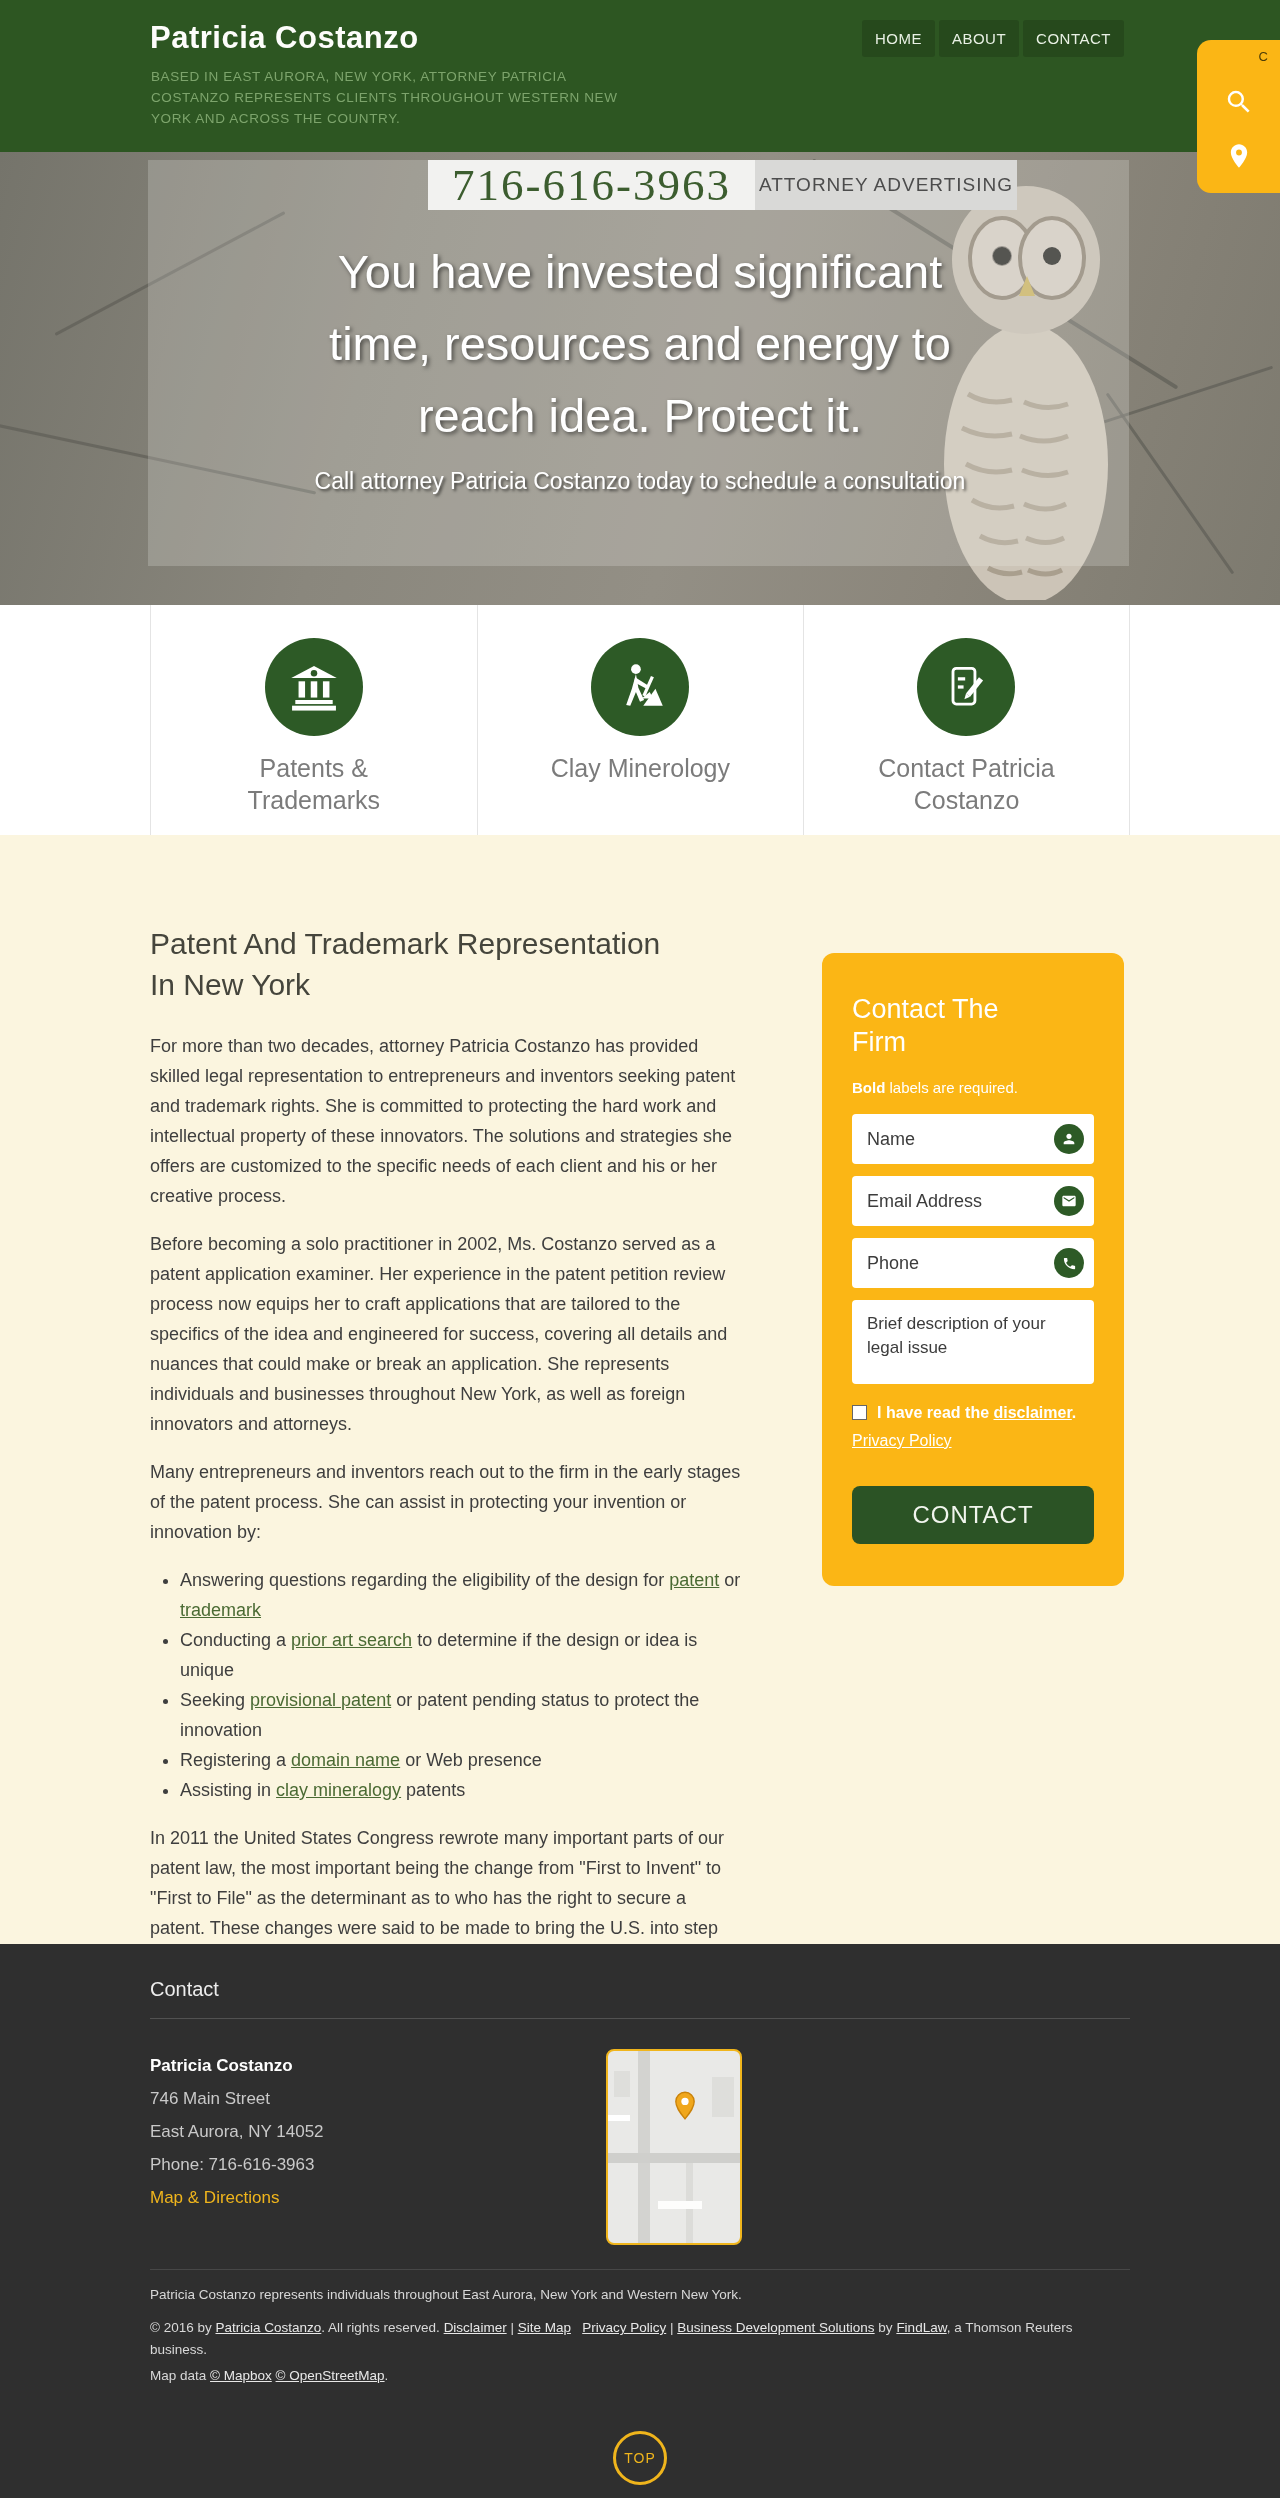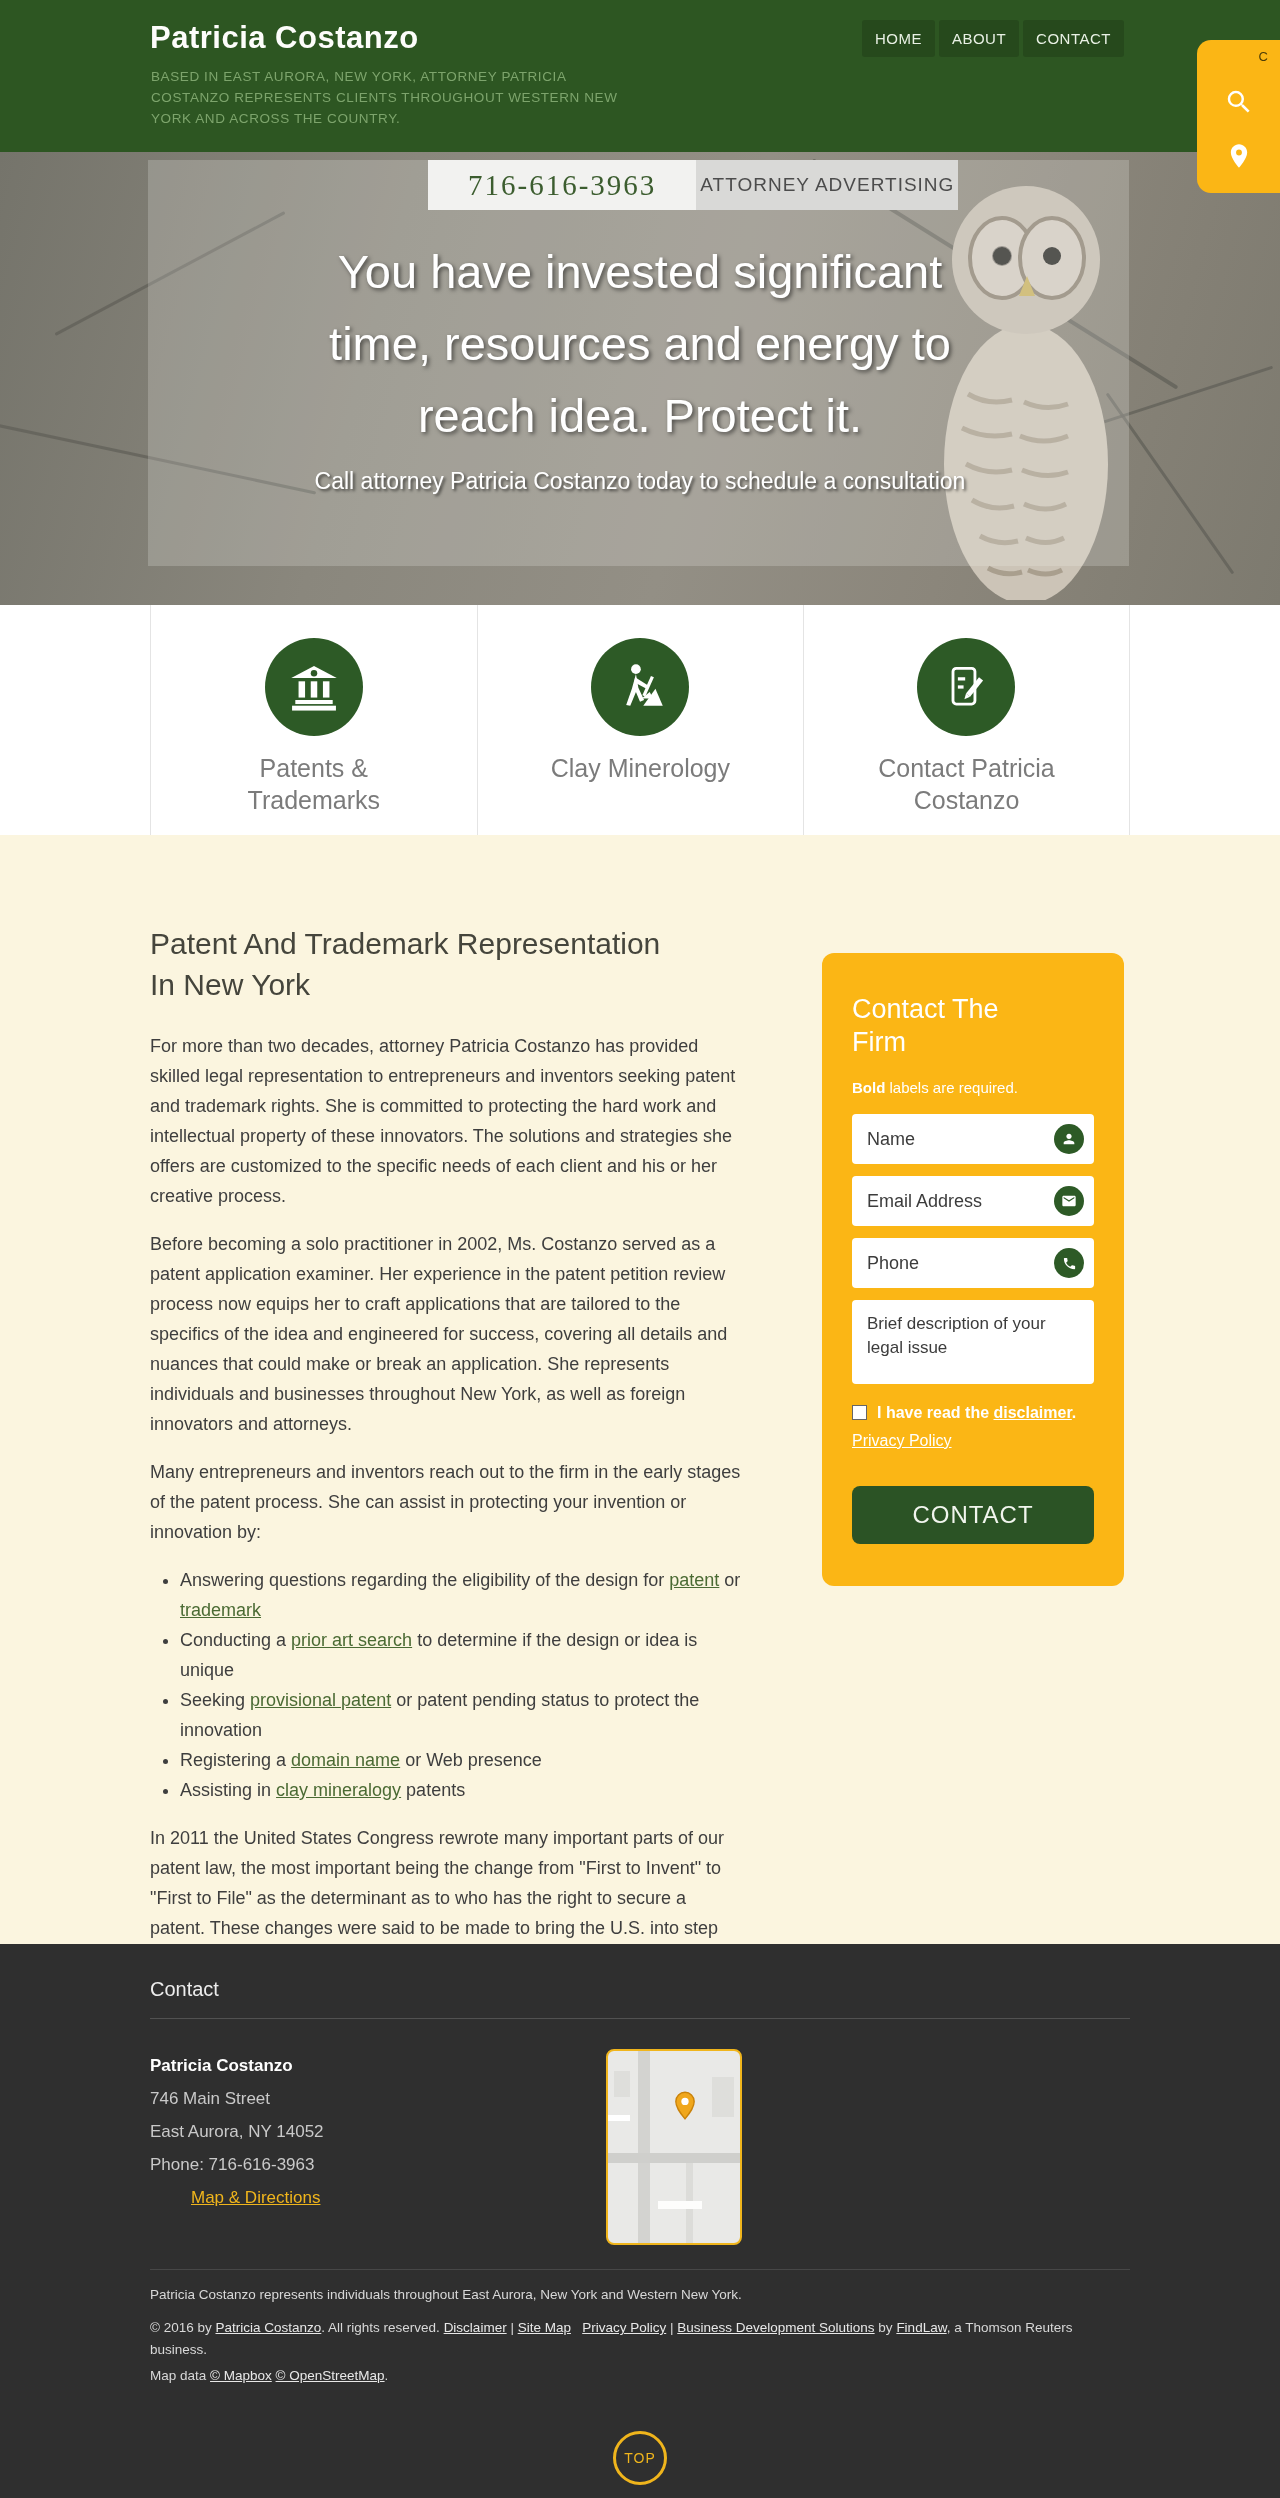--- a/index.html
+++ b/index.html
@@ -27,22 +27,22 @@
     background:linear-gradient(105deg,#75746b 0%,#8a877d 30%,#938f85 55%,#8b867b 75%,#7d7a6f 100%); }
   .branch { position:absolute; background:#63625a; border-radius:3px; opacity:0.8; }
   .b1 { width:430px; height:4px; left:780px; top:120px; transform:rotate(32deg); }
   .b2 { width:300px; height:3px; left:980px; top:260px; transform:rotate(-18deg); }
   .b3 { width:380px; height:3px; left:-60px; top:300px; transform:rotate(12deg); }
   .b4 { width:260px; height:3px; left:40px; top:120px; transform:rotate(-28deg); }
   .b5 { width:220px; height:3px; left:1060px; top:330px; transform:rotate(55deg); }
   .owl { position:absolute; left:928px; top:12px; }
   .hero-overlay { position:absolute; left:148px; top:8px; width:981px; height:406px; background:rgba(240,240,238,0.22); }
   .phone-bar { position:absolute; left:428px; top:8px; height:50px; display:flex; z-index:3; }
-  .phone-left { background:#f2f2f0; display:flex; align-items:center; padding:0 40px;
-    font-family:"Liberation Serif", serif; font-size:29px; color:#3c5d2f; letter-spacing:2px; }
+  .phone-left { background:#f2f2f0; display:flex; align-items:center; padding:0 24px;
+    font-family:"Liberation Serif", serif; font-size:45px; color:#3c5d2f; letter-spacing:2px; }
   .phone-right { background:#d9d9d7; display:flex; align-items:center; padding:0 4px;
     font-size:19px; color:#4c4c4c; letter-spacing:1px; }
   .hero-headline { position:absolute; left:150px; top:84px; width:980px; text-align:center; z-index:2;
     color:#ffffff; font-size:47px; line-height:72px; font-weight:normal; text-shadow:2px 2px 4px rgba(0,0,0,0.55); }
   .hero-sub { position:absolute; left:150px; top:316px; width:980px; text-align:center; z-index:2;
     color:#fff; font-size:23px; text-shadow:2px 2px 3px rgba(0,0,0,0.6); }
 
   
   .cards { height:230px; background:#fff; }
   .cards .container { display:flex; height:100%; }
@@ -84,21 +84,21 @@
     color:#f1f5ee; font-size:24px; letter-spacing:1px; cursor:pointer; font-family:"Liberation Sans", sans-serif; }
 
   
   .footer { height:554px; background:#2f2f2f; color:#c9c9c9; }
   .footer .container { padding-top:34px; }
   .footer h3 { color:#ededed; font-size:20px; font-weight:normal; margin-bottom:17px; }
   .footer .rule { border-top:1px solid #515151; margin-bottom:30px; }
   .footer-cols { display:flex; }
   .addr-col { width:456px; font-size:17px; line-height:33px; }
   .addr-col .firm { color:#fff; font-weight:bold; }
-  .footer-map-link { color:#f0b51c; text-decoration:underline; cursor:pointer;margin-left:41px; }
+  .footer-map-link { color:#f0b51c; cursor:pointer; }
   .map-thumb { width:136px; height:196px; border:2px solid #f0b51c; border-radius:8px; background:#e9e9e7; position:relative; overflow:hidden; cursor:pointer; }
   .road-v { position:absolute; left:30px; top:0; width:12px; height:100%; background:#d3d3d0; }
   .road-h { position:absolute; left:0; top:102px; width:100%; height:10px; background:#cfcfcc; }
   .road-v2 { position:absolute; left:78px; top:112px; width:7px; height:84px; background:#dcdcd9; }
   .road-dash { position:absolute; left:0; top:64px; width:22px; height:6px; background:#fff; }
   .blockA { position:absolute; left:6px; top:20px; width:16px; height:26px; background:#dededb; }
   .blockB { position:absolute; left:50px; top:150px; width:44px; height:8px; background:#fdfdfc; }
   .blockC { position:absolute; left:104px; top:26px; width:22px; height:40px; background:#dededb; }
   .map-pin { position:absolute; left:66px; top:40px; }
   .footer .rule2 { border-top:1px solid #474747; margin-top:24px; }

